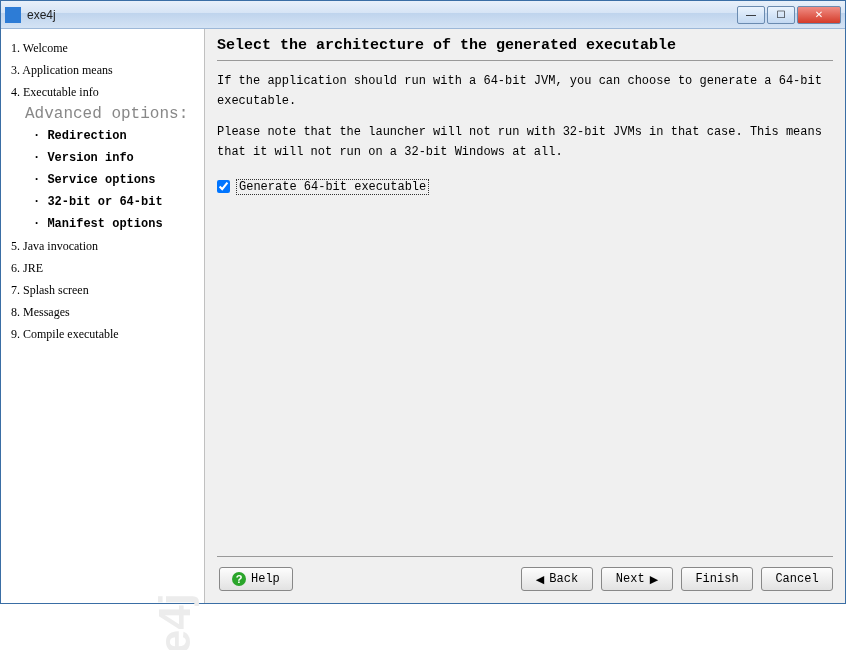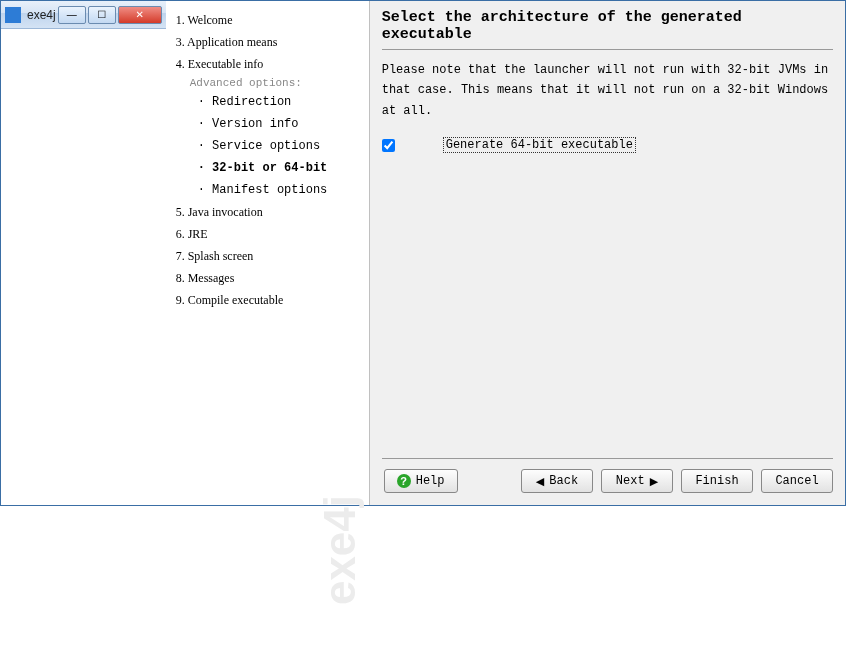--- a/index.html
+++ b/index.html
@@ -6,25 +6,25 @@
     body {
       font-family: "SimSun", "Courier New", monospace;
       font-size: 12px;
       background: #fff;
       width: 848px;
       height: 650px;
       overflow: hidden;
     }
     .window {
       width: 846px;
-      height: 506px;
+      height: 604px;
       border: 1px solid #3a6ea5;
       background: #fff;
       display: flex;
-      flex-direction: row;
+      flex-direction: column;
     }
     .titlebar {
       height: 28px;
       background: linear-gradient(to bottom, #e8f0fa 0%, #d6e4f5 45%, #bfd4ed 46%, #d4e3f4 100%);
       border-bottom: 1px solid #9db8d8;
       display: flex;
       align-items: center;
       padding: 0 4px;
     }
     .titlebar-icon {
@@ -78,27 +78,28 @@
     }
     .sidebar-item {
       padding: 2px 0;
       cursor: pointer;
       white-space: nowrap;
       line-height: 1.5;
       font-family: Liberation Serif, serif;
     }
     .sidebar-adv {
       color: #888;
-      font-size: 11px;
+      font-size: 16px;
       padding: 2px 0 2px 14px;
     }
     .sidebar-sub {
       padding: 2px 0 2px 22px;
       cursor: pointer;
       line-height: 1.5;
+      font-weight: bold;
     }
     .sidebar-sub.active {
       font-weight: bold;
     }
     .watermark {
       position: absolute;
       bottom: 10px;
       right: 4px;
       font-family: Arial, sans-serif;
       font-size: 44px;
@@ -123,21 +124,20 @@
       margin-bottom: 10px;
     }
     .main-text {
       line-height: 1.7;
       margin-bottom: 10px;
     }
     .checkbox-row {
       display: flex;
       align-items: center;
       margin-top: 6px;
-      gap: 42px;
     }
     .checkbox-row input {
       margin-right: 6px;
     }
     .checkbox-label {
       border: 1px dotted #333;
       padding: 0 2px;
     }
     .footer {
       border-top: 1px solid #999;
@@ -204,20 +204,21 @@
       <div class="sidebar-item"><span>5.</span> <span>Java invocation</span></div>
       <div class="sidebar-item"><span>6.</span> <span>JRE</span></div>
       <div class="sidebar-item"><span>7.</span> <span>Splash screen</span></div>
       <div class="sidebar-item"><span>8.</span> <span>Messages</span></div>
       <div class="sidebar-item"><span>9.</span> <span>Compile executable</span></div>
       <div class="watermark">exe4j</div>
     </div>
 
     <div class="main">
       <div class="main-heading">Select the architecture of the generated executable</div>
+      <div class="main-text">If the application should run with a 64-bit JVM, you can choose to generate a 64-bit executable.</div>
       <div class="main-text">Please note that the launcher will not run with 32-bit JVMs in that case. This means that it will not run on a 32-bit Windows at all.</div>
       <div class="checkbox-row">
         <input type="checkbox" checked="" style="">
         <span class="checkbox-label">Generate 64-bit executable</span>
       </div>
       <div style="flex:1"></div>
       <div class="footer">
         <button class="btn btn-help">
           <span class="help-icon-circle">?</span>
           <span>Help</span>

